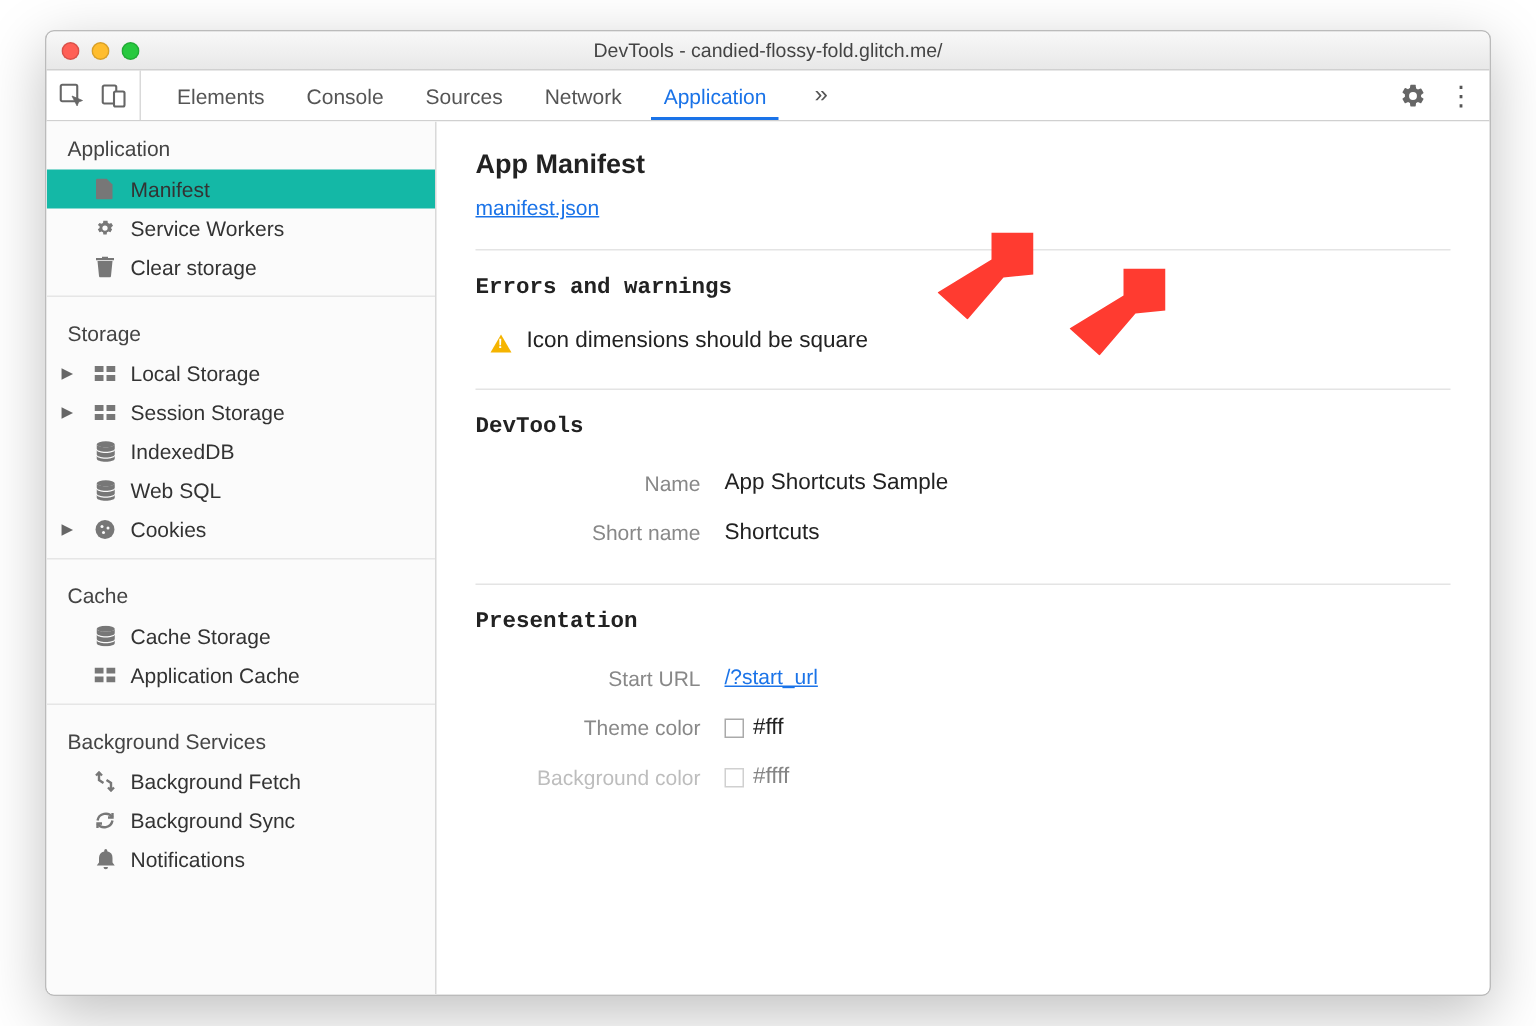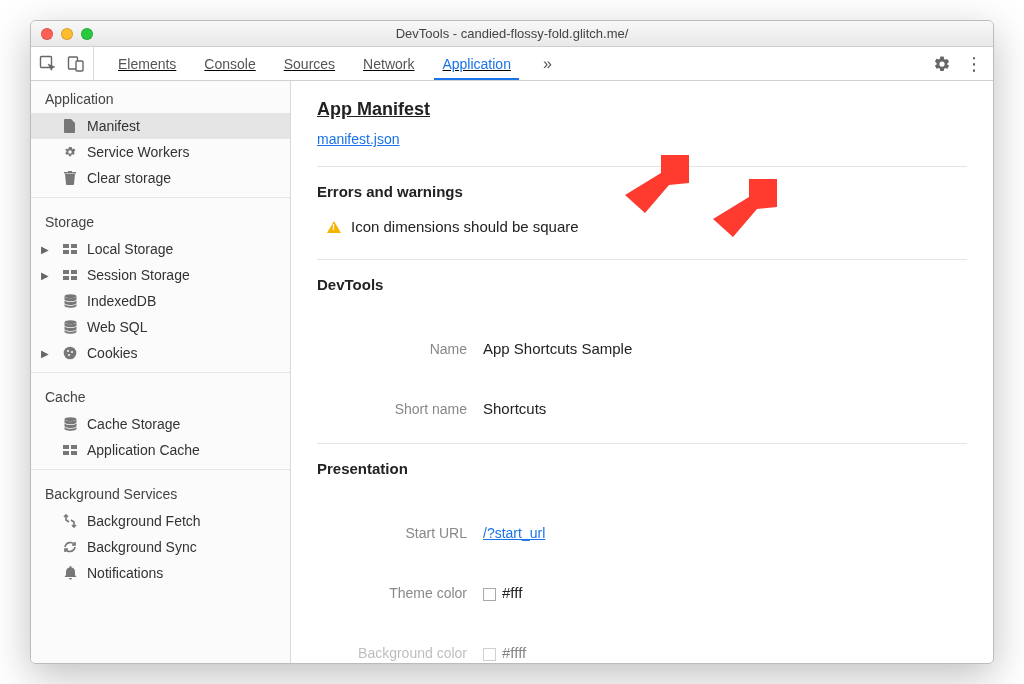--- a/index.html
+++ b/index.html
@@ -8,49 +8,49 @@
 .titlebar { height: 26px; background: linear-gradient(#f8f8f8,#e8e8e8); border-bottom: 1px solid #d0d0d0; display: flex; align-items: center; position: relative; }
 .traffic-lights { display: flex; gap: 8px; margin-left: 10px; }
 .light { width: 12px; height: 12px; border-radius: 50%; border: 0.5px solid rgba(0,0,0,0.15); }
 .light.red { background:#ff5f56; }
 .light.yellow { background:#ffbd2e; }
 .light.green { background:#27c93f; }
 .title { position:absolute; left:0; right:0; text-align:center; font-size:13px; color:#444; pointer-events:none; }
 .toolbar { height: 34px; border-bottom: 1px solid #d0d0d0; display: flex; align-items: center; padding: 0 8px; gap: 4px; }
 .tb-left { display:flex; align-items:center; gap:10px; padding-right:8px; border-right: 1px solid #d9d9d9; height:100%; }
 .tb-icon { width:18px; height:18px; display:flex; align-items:center; justify-content:center; color:#666; }
-.tabs { display:flex; align-items:center; height:100%; margin-left: 6px; text-decoration: underline; }
+.tabs { display:flex; align-items:center; height:100%; margin-left: 6px; }
 .tab { padding: 0 14px; font-size: 14px; color: #555; height: 100%; display:flex; align-items:center; cursor:pointer; position:relative; }
 .tab.active { color:#1a73e8; }
 .tab.active::after { content:''; position:absolute; left:6px; right:6px; bottom:0; height:2px; background:#1a73e8; }
 .tb-more { margin-left: 6px; color:#555; font-size:16px; padding:0 8px; cursor:pointer; }
 .tb-right { margin-left:auto; display:flex; align-items:center; gap:14px; padding-right:6px; }
 .gear { width:18px; height:18px; color:#555; }
 .vdots { width:14px; color:#555; font-size:18px; letter-spacing:0; }
 .content { flex:1; display:flex; overflow:hidden; background:#fff; }
 .sidebar { width:260px; border-right:1px solid #d9d9d9; overflow-y:auto; background:#fbfbfb; }
 .group-title { font-size:14px; color:#444; padding: 10px 14px 6px; }
 .item { display:flex; align-items:center; gap:10px; padding: 4px 14px 4px 32px; font-size:14px; color:#333; cursor:pointer; height:26px; }
 .item .ic { width:14px; display:inline-flex; justify-content:center; color:#666; }
-.item.selected { background:#e5e5e5; }
+.item.selected { background:#14b8a6; }
 .item .caret { width:10px; margin-left:-22px; margin-right:2px; color:#666; font-size:10px; }
 .item.no-caret .caret { visibility:hidden; }
 .divider { border-top:1px solid #e6e6e6; margin: 6px 0; }
 .main { flex:1; overflow-y:auto; padding: 18px 26px; position:relative; }
-h2.section-heading { font-size:18px; font-weight:600; color:#222; margin-bottom: 10px; text-decoration: underline; }
+h2.section-heading { font-size:18px; font-weight:600; color:#222; margin-bottom: 10px; }
 .link { color:#1a73e8; text-decoration:underline; font-size:14px; }
 .block { border-bottom: 1px solid #e4e4e4; padding: 16px 0 18px; }
 .block.first { padding-top: 0; }
-.block-title { font-size:15px; font-weight:600; color:#222; margin-bottom:12px; }
-.warn-line { display:flex; align-items:center; gap:10px; font-size:15px; color:#222; padding: 6px 0 6px 10px; }
+.block-title { font-size:15px; font-weight:600; color:#222; margin-bottom:12px;font-family:Liberation Mono, monospace; }
+.warn-line { display:flex; align-items:flex-end; gap:10px; font-size:15px; color:#222; padding: 6px 0 6px 10px; }
 .warn-icon { width:0; height:0; border-left:7px solid transparent; border-right:7px solid transparent; border-bottom:12px solid #f5b400; position:relative; }
 .warn-icon::after { content:'!'; position:absolute; left:-2px; top:1px; font-size:9px; color:#fff; font-weight:bold; }
 .kv { display:flex; align-items:flex-end; padding: 8px 0; }
 .kv .k { width: 166px; text-align:right; color:#888; font-size:14px; padding-right: 16px; }
-.kv .v { font-size:15px; color:#222;margin-top:27px; }
+.kv .v { font-size:15px; color:#222; }
 .swatch { display:inline-block; width:13px; height:13px; border:1px solid #aaa; margin-right:6px; vertical-align:middle; background:#fff; }
 
 svg { display:block; }
 </style>
 </head>
 <body>
 
 <div class="window">
   <div class="titlebar">
     <div class="traffic-lights">

